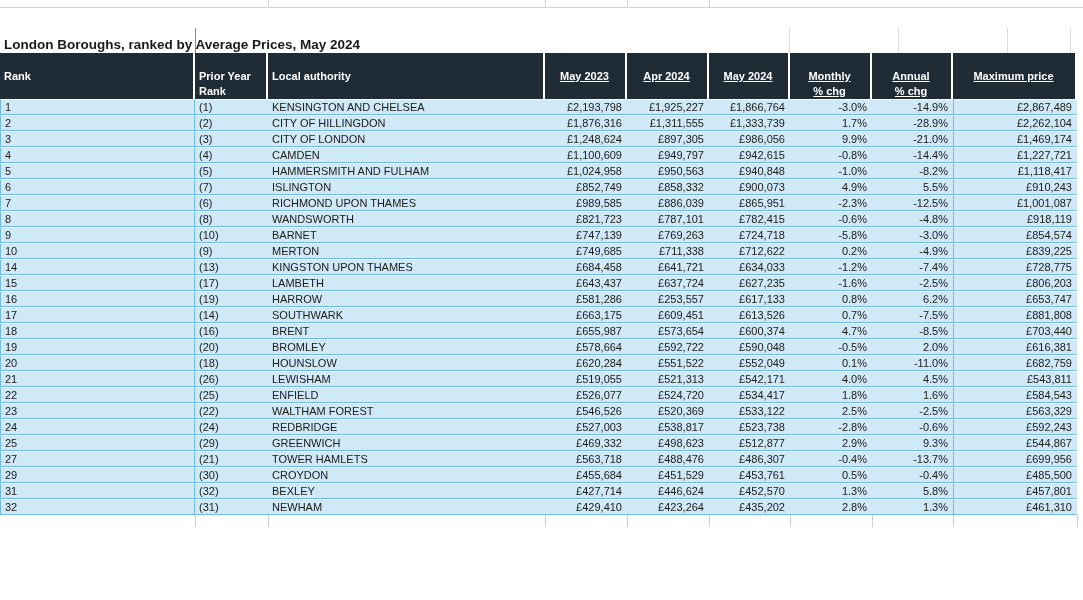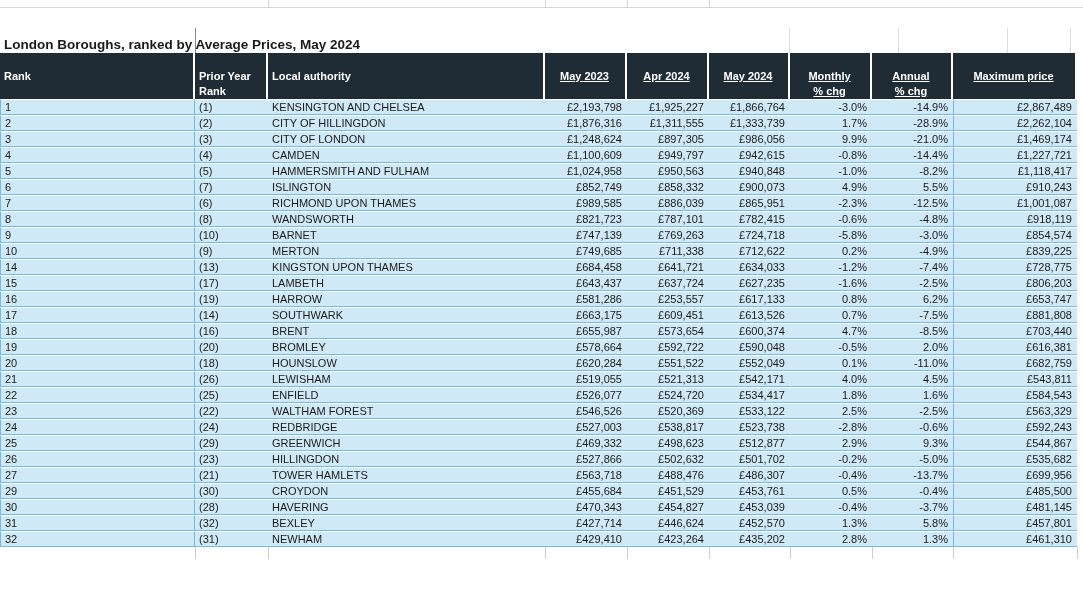--- a/index.html
+++ b/index.html
@@ -331,62 +331,40 @@
           <td class="c1">(29)</td>
           <td class="c2">GREENWICH</td>
           <td class="c3 al-r">£469,332</td>
           <td class="c4 al-r">£498,623</td>
           <td class="c5 al-r">£512,877</td>
           <td class="c6 al-r">2.9%</td>
           <td class="c7 al-r">9.3%</td>
           <td class="c8 al-r">£544,867</td>
         </tr>
         <tr>
-          <td class="c0">26</td>
-          <td class="c1">(23)</td>
-          <td class="c2">HILLINGDON</td>
-          <td class="c3 al-r">£527,866</td>
-          <td class="c4 al-r">£502,632</td>
-          <td class="c5 al-r">£501,702</td>
-          <td class="c6 al-r">-0.2%</td>
-          <td class="c7 al-r">-5.0%</td>
-          <td class="c8 al-r">£535,682</td>
-        </tr>
-        <tr>
           <td class="c0">27</td>
           <td class="c1">(21)</td>
           <td class="c2">TOWER HAMLETS</td>
           <td class="c3 al-r">£563,718</td>
           <td class="c4 al-r">£488,476</td>
           <td class="c5 al-r">£486,307</td>
           <td class="c6 al-r">-0.4%</td>
           <td class="c7 al-r">-13.7%</td>
           <td class="c8 al-r">£699,956</td>
         </tr>
         <tr>
           <td class="c0">29</td>
           <td class="c1">(30)</td>
           <td class="c2">CROYDON</td>
           <td class="c3 al-r">£455,684</td>
           <td class="c4 al-r">£451,529</td>
           <td class="c5 al-r">£453,761</td>
           <td class="c6 al-r">0.5%</td>
           <td class="c7 al-r">-0.4%</td>
           <td class="c8 al-r">£485,500</td>
-        </tr>
-        <tr>
-          <td class="c0">30</td>
-          <td class="c1">(28)</td>
-          <td class="c2">HAVERING</td>
-          <td class="c3 al-r">£470,343</td>
-          <td class="c4 al-r">£454,827</td>
-          <td class="c5 al-r">£453,039</td>
-          <td class="c6 al-r">-0.4%</td>
-          <td class="c7 al-r">-3.7%</td>
-          <td class="c8 al-r">£481,145</td>
         </tr>
         <tr>
           <td class="c0">31</td>
           <td class="c1">(32)</td>
           <td class="c2">BEXLEY</td>
           <td class="c3 al-r">£427,714</td>
           <td class="c4 al-r">£446,624</td>
           <td class="c5 al-r">£452,570</td>
           <td class="c6 al-r">1.3%</td>
           <td class="c7 al-r">5.8%</td>

